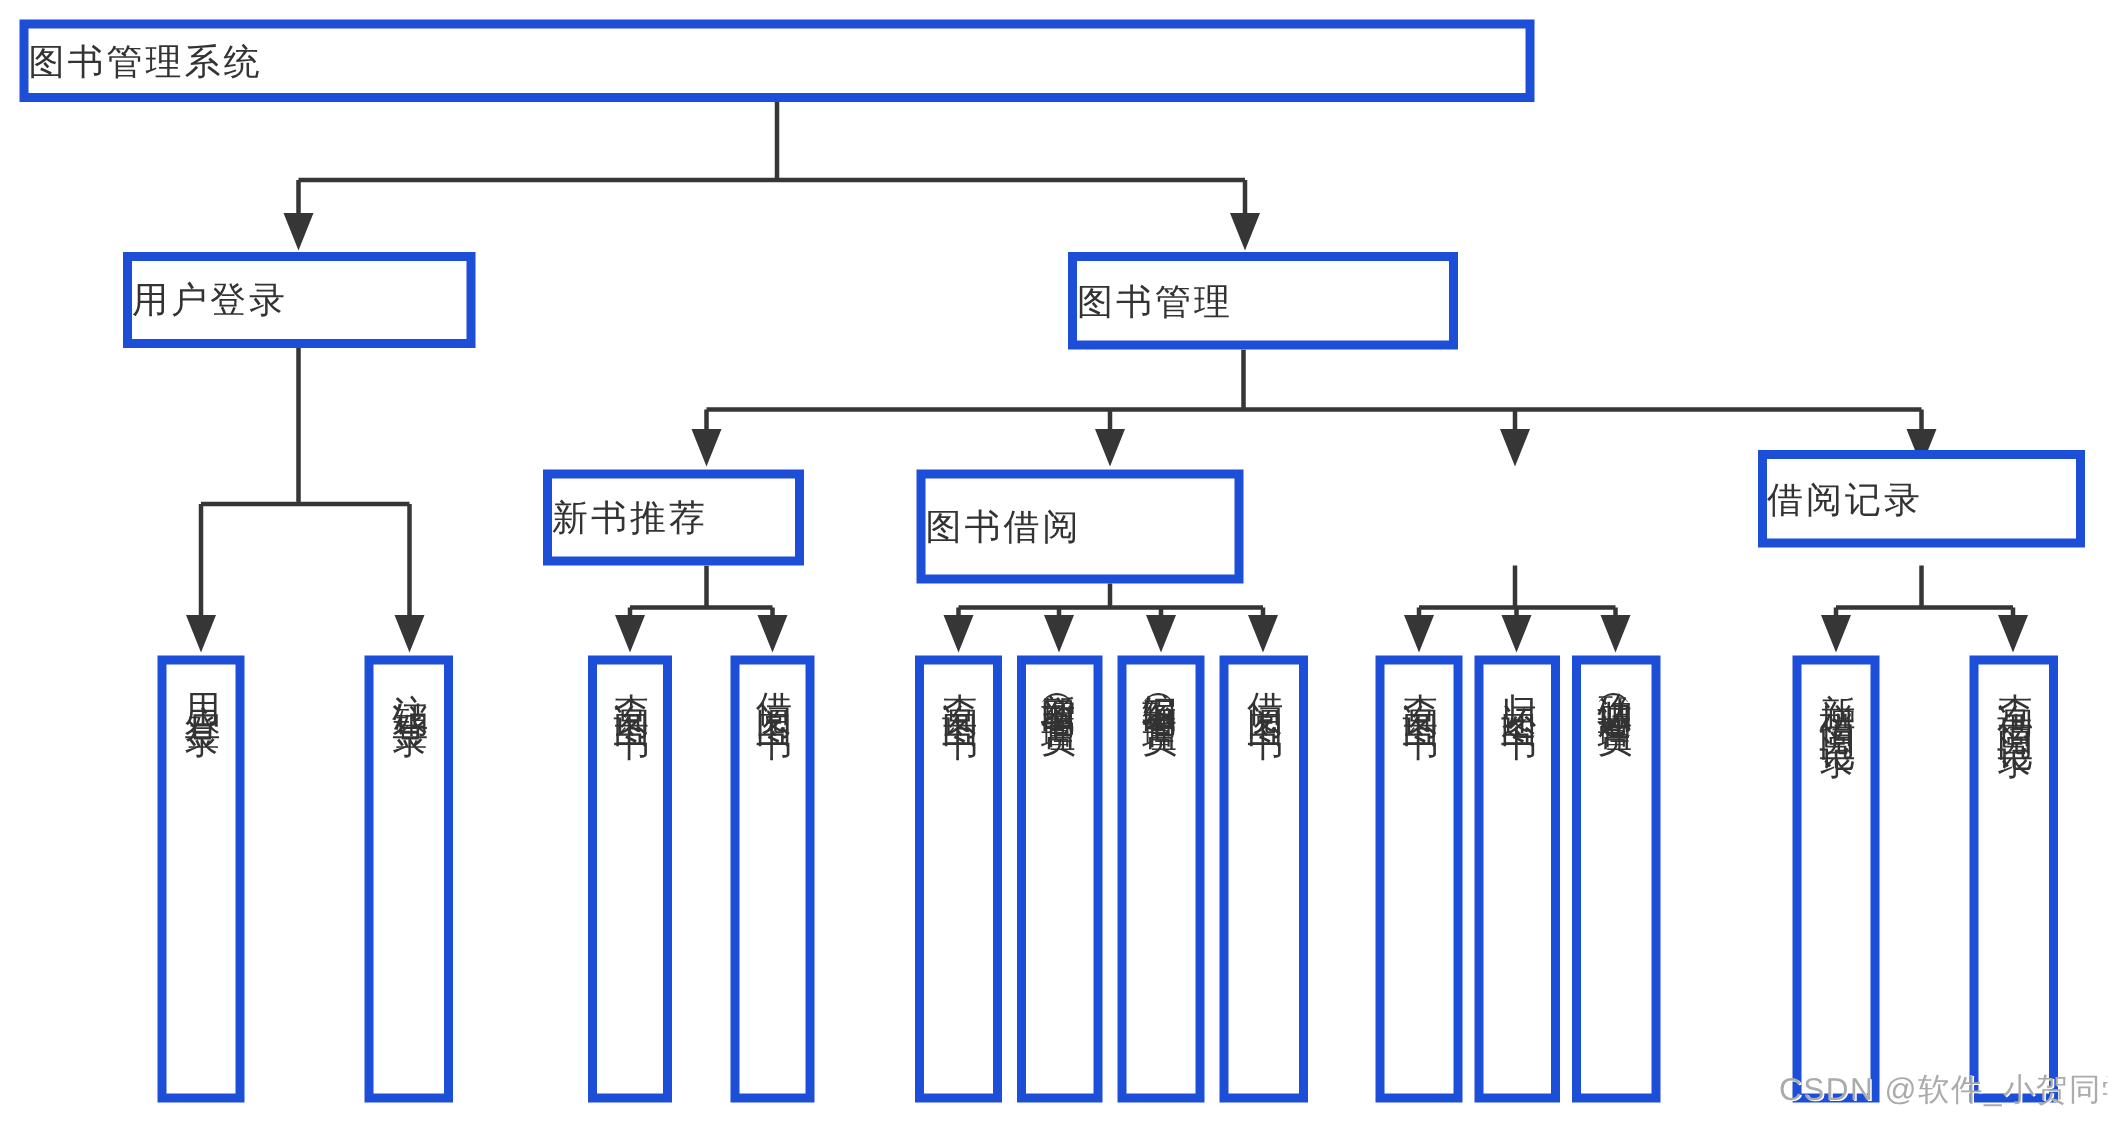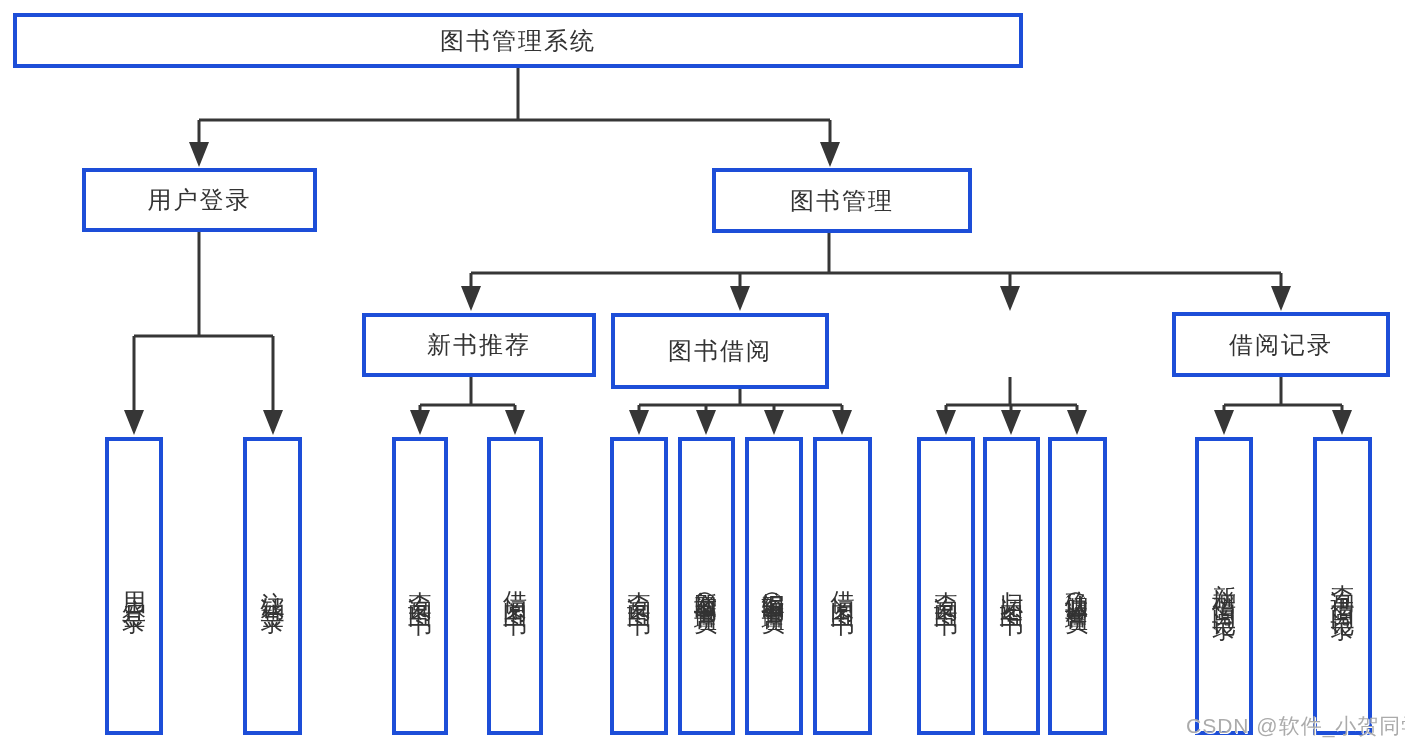--- a/index.html
+++ b/index.html
@@ -17,25 +17,25 @@
   }
   svg.connectors {
     position: absolute;
     left: 0; top: 0;
     width: 1405px;
     height: 747px;
   }
   .box {
     position: absolute;
     box-sizing: border-box;
-    border: 4px solid #1d4ed8;
+    border: 6px solid #1d4ed8;
     background: #ffffff;
     display: flex;
     align-items: center;
-    justify-content: center;
+    justify-content: flex-start;
     color: #333333;
     font-size: 24px;
     letter-spacing: 2px;
     white-space: nowrap;
   }
   .vbox {
     writing-mode: vertical-rl;
     text-orientation: mixed;
     letter-spacing: 7px;
     font-size: 24px;
@@ -103,27 +103,27 @@
     <span>图书管理系统</span>
   </div>
 
   <div class="box" style="left:82px; top:168px; width:235px; height:64px">
     <span>用户登录</span>
   </div>
   <div class="box" style="left:712px; top:168px; width:260px; height:65px">
     <span>图书管理</span>
   </div>
 
-  <div class="box" style="left:362px; top:313px; width:234px; height:64px">
+  <div class="box" style="left:362px; top:313px; width:174px; height:64px">
     <span>新书推荐</span>
   </div>
   <div class="box" style="left:611px; top:313px; width:218px; height:76px">
     <span>图书借阅</span>
   </div>
-  <div class="box" style="left:1172px; top:312px; width:218px; height:65px">
+  <div class="box" style="left:1172px; top:300px; width:218px; height:65px">
     <span>借阅记录</span>
   </div>
 
   <div class="box vbox" style="left:105px; top:437px; width:58px; height:298px">
     <span>用户登录</span>
   </div>
   <div class="box vbox" style="left:243px; top:437px; width:59px; height:298px">
     <span>注销登录</span>
   </div>
 

